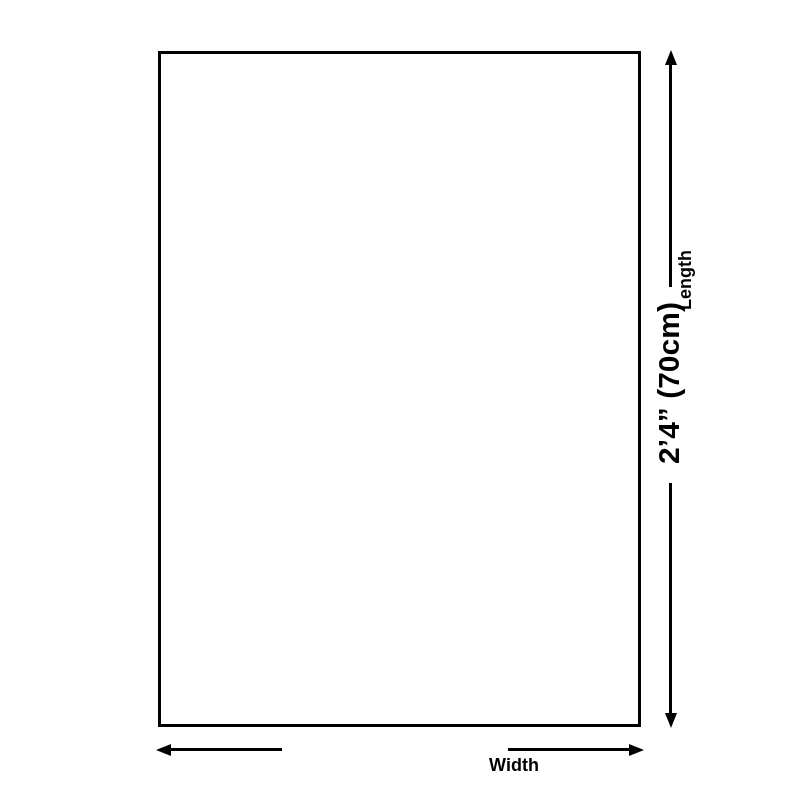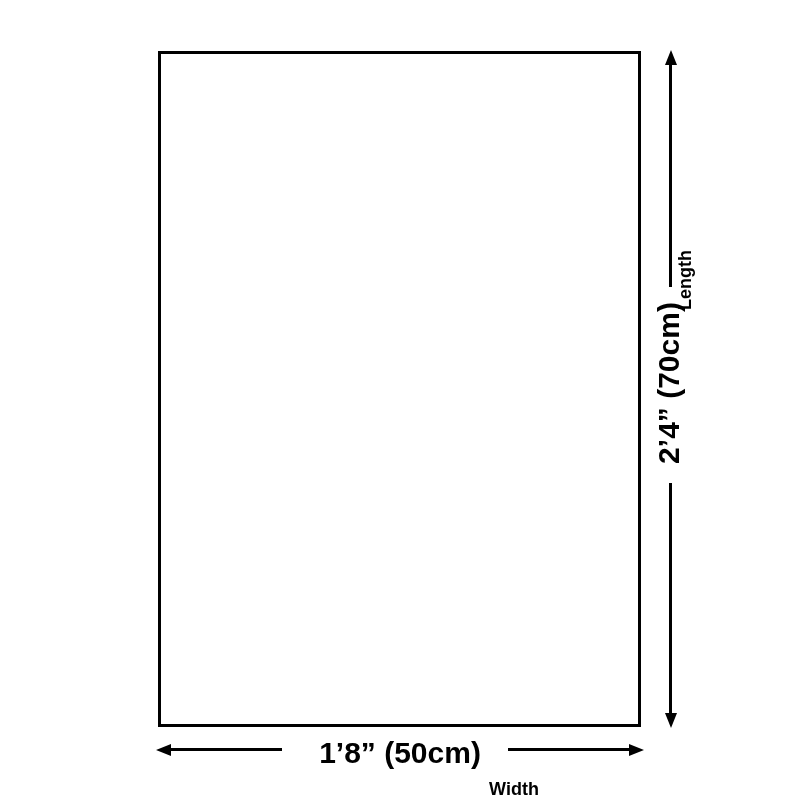--- a/index.html
+++ b/index.html
@@ -63,18 +63,17 @@
 
   <div class="tri" style="left:665px; top:50px; border-left:6px solid transparent; border-right:6px solid transparent; border-bottom:15px solid #000000;"></div>
   <div class="seg" style="left:669px; top:63px; width:3px; height:224px;"></div>
   <div class="axis-label rot" style="left:685px; top:280px;">Length</div>
   <div class="dim-text rot" style="left:669px; top:383px;">2’4” (70cm)</div>
   <div class="seg" style="left:669px; top:483px; width:3px; height:231px;"></div>
   <div class="tri" style="left:665px; top:713px; border-left:6px solid transparent; border-right:6px solid transparent; border-top:15px solid #000000;"></div>
 
   <div class="tri" style="left:156px; top:744px; border-top:6px solid transparent; border-bottom:6px solid transparent; border-right:15px solid #000000;"></div>
   <div class="seg" style="left:169px; top:748px; width:113px; height:3px;"></div>
-  <div class="dim-text" style="left:400px; top:753px;">1’8” (50cm)</div>
-  <div class="axis-label" style="left:514px; top:765px;margin-top:24px;">Width</div>
+  <div class="axis-label" style="left:514px; top:765px;">Width</div>
   <div class="seg" style="left:508px; top:748px; width:122px; height:3px;"></div>
   <div class="tri" style="left:629px; top:744px; border-top:6px solid transparent; border-bottom:6px solid transparent; border-left:15px solid #000000;"></div>
 
 </div>
 
 </body></html>

